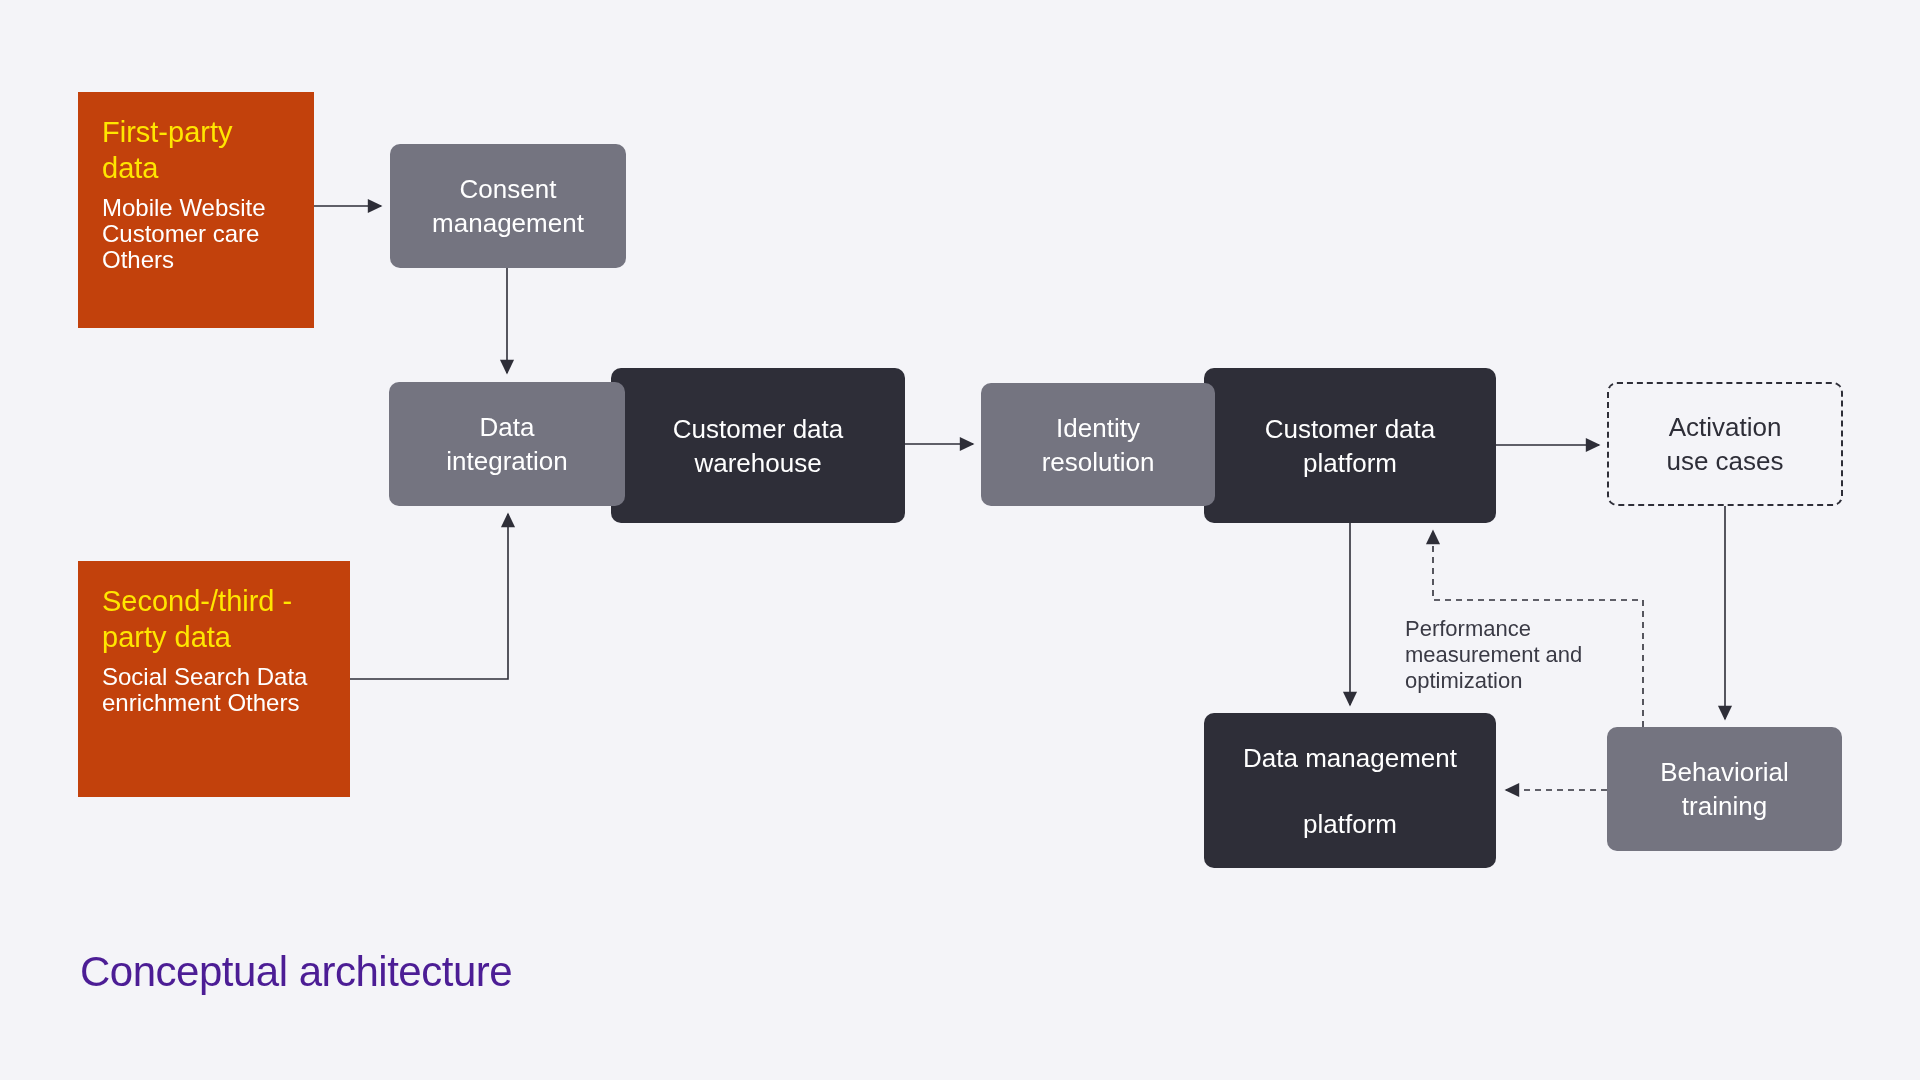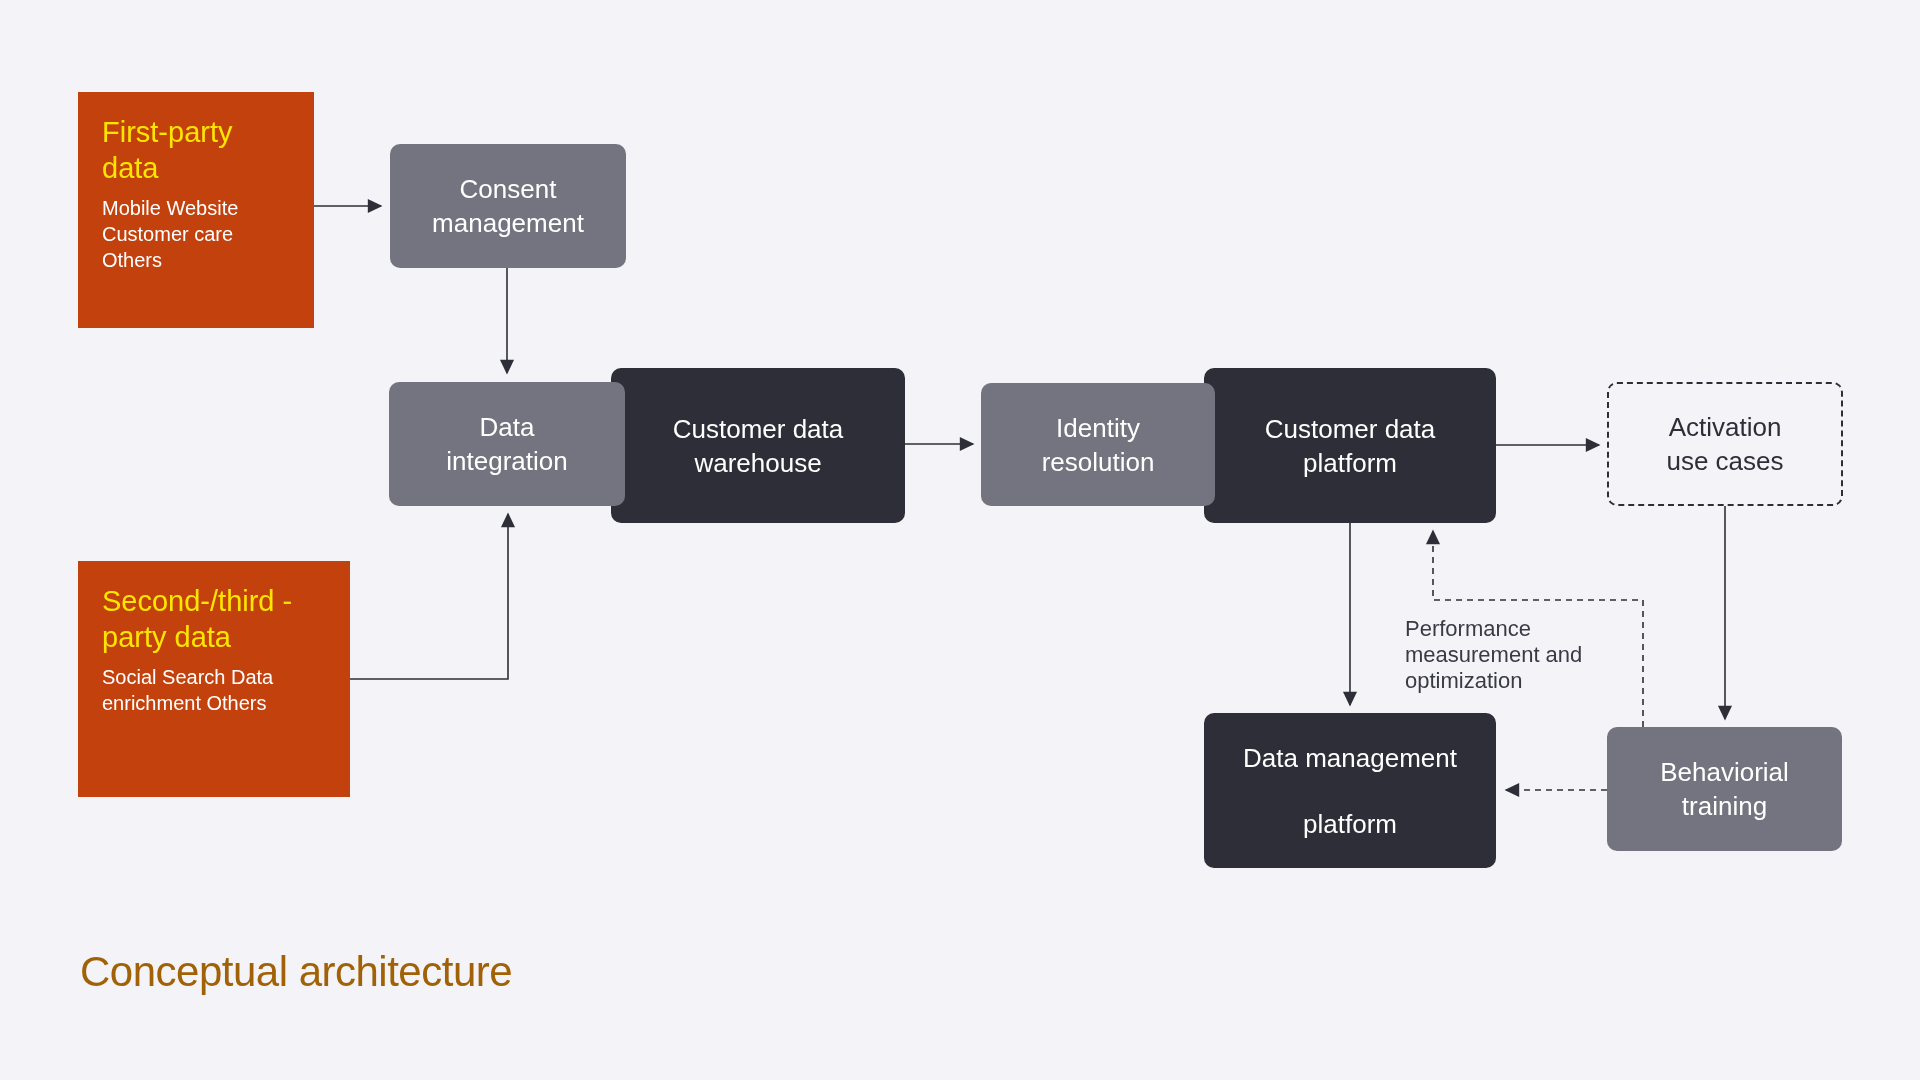--- a/index.html
+++ b/index.html
@@ -44,36 +44,36 @@
     text-align:left;
   }
   .source-heading{
     color:#ffe600;
     font-size:29px;
     line-height:36px;
     font-weight:500;
     margin-bottom:9px;
   }
   .source-items{
-    font-size:20px;
+    font-size:24px;
     line-height:26px;
     font-weight:400;
   }
   .perf-note{
     position:absolute;
     text-align:left;
     color:#3a3a45;
     font-size:22px;
     line-height:26px;
   }
   .diagram-title{
     position:absolute;
     left:80px;
     top:948px;
-    color:#a16207;
+    color:#4c1d95;
     font-size:42px;
     font-weight:400;
     letter-spacing:-0.5px;
   }
   
   #first-party-box{left:78px;top:92px;width:236px;height:236px;}
   #second-third-box{left:78px;top:561px;width:272px;height:236px;}
   #consent-box{left:390px;top:144px;width:236px;height:124px;}
   #integration-box{left:389px;top:382px;width:236px;height:124px;}
   #warehouse-box{left:611px;top:368px;width:294px;height:155px;}

